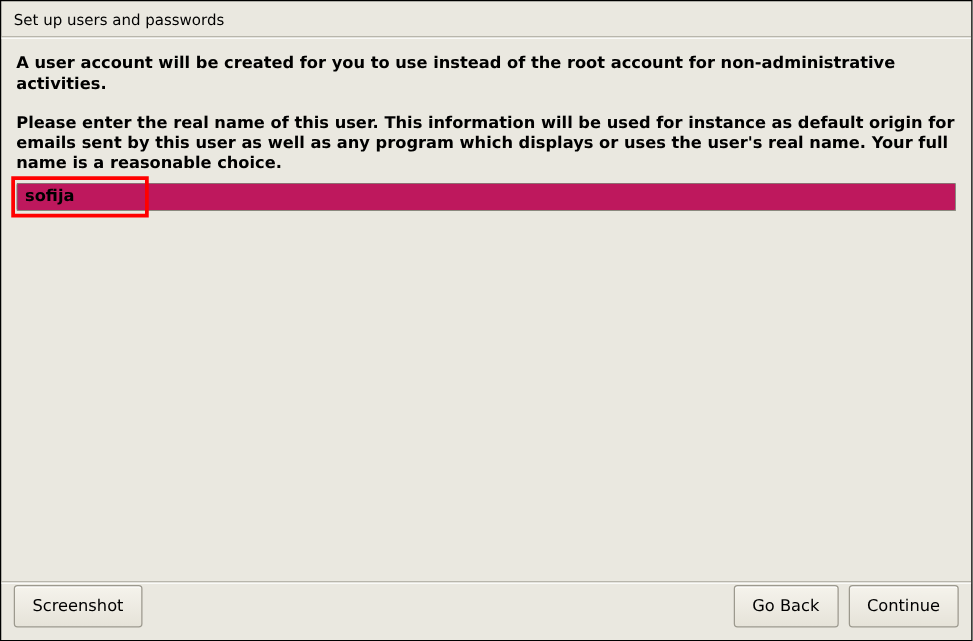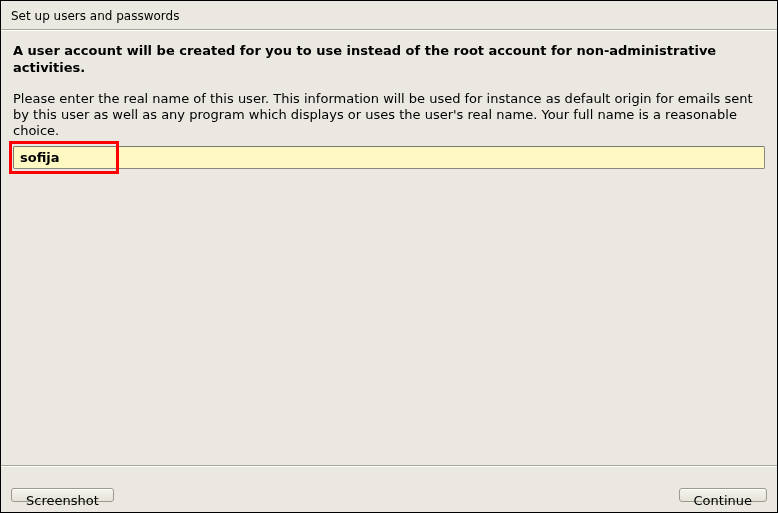--- a/index.html
+++ b/index.html
@@ -30,21 +30,21 @@
     }
     .content {
       padding: 12px 12px;
     }
     .intro {
       font-weight: bold;
       margin-bottom: 14px;
       line-height: 1.3;
     }
     .instruction {
-      font-weight: normal;
+      font-weight: bold;
       margin-bottom: 6px;
       line-height: 1.25;
     }
     .field-label {
       font-style: italic;
       font-weight: normal;
       padding-left: 6px;
       margin-bottom: 6px;
       font-size: 13px;
     }
@@ -55,21 +55,21 @@
     .text-input {
       width: 100%;
       height: 23px;
       padding: 2px 6px;
       font-family: inherit;
       font-size: 13px;
       font-weight: bold;
       border: 1px solid #8b897f;
       border-top-color: #7a786f;
       border-left-color: #7a786f;
-      background: #fef9c3;
+      background: #be185d;
       border-radius: 2px;
       outline: none;
     }
     .highlight-box {
       position: absolute;
       top: -5px;
       left: -4px;
       width: 110px;
       height: 33px;
       border: 3px solid #ff0000;
@@ -88,21 +88,21 @@
       flex: 1;
     }
     .btn {
       background: linear-gradient(#f5f3ec, #e6e3d9);
       border: 1px solid #9c998e;
       border-radius: 3px;
       padding: 4px 14px;
       font-family: inherit;
       font-size: 13px;
       min-width: 82px;
-      height: 14px;
+      height: 34px;
       cursor: pointer;
       box-shadow: inset 0 1px 0 #fff;
     }
     .btn + .btn {
       margin-left: 8px;
     }
     .bar-separator {
       position: absolute;
       bottom: 45px;
       left: 0;
@@ -122,14 +122,15 @@
     <input type="text" class="text-input" value="sofija" style="">
     <div class="highlight-box"></div>
   </div>
 </div>
 
 <hr class="hr-line bar-separator">
 
 <div class="button-bar">
   <button class="btn">Screenshot</button>
   <div class="spacer"></div>
+  <button class="btn">Go Back</button>
   <button class="btn">Continue</button>
 </div>
 
 </body></html>

